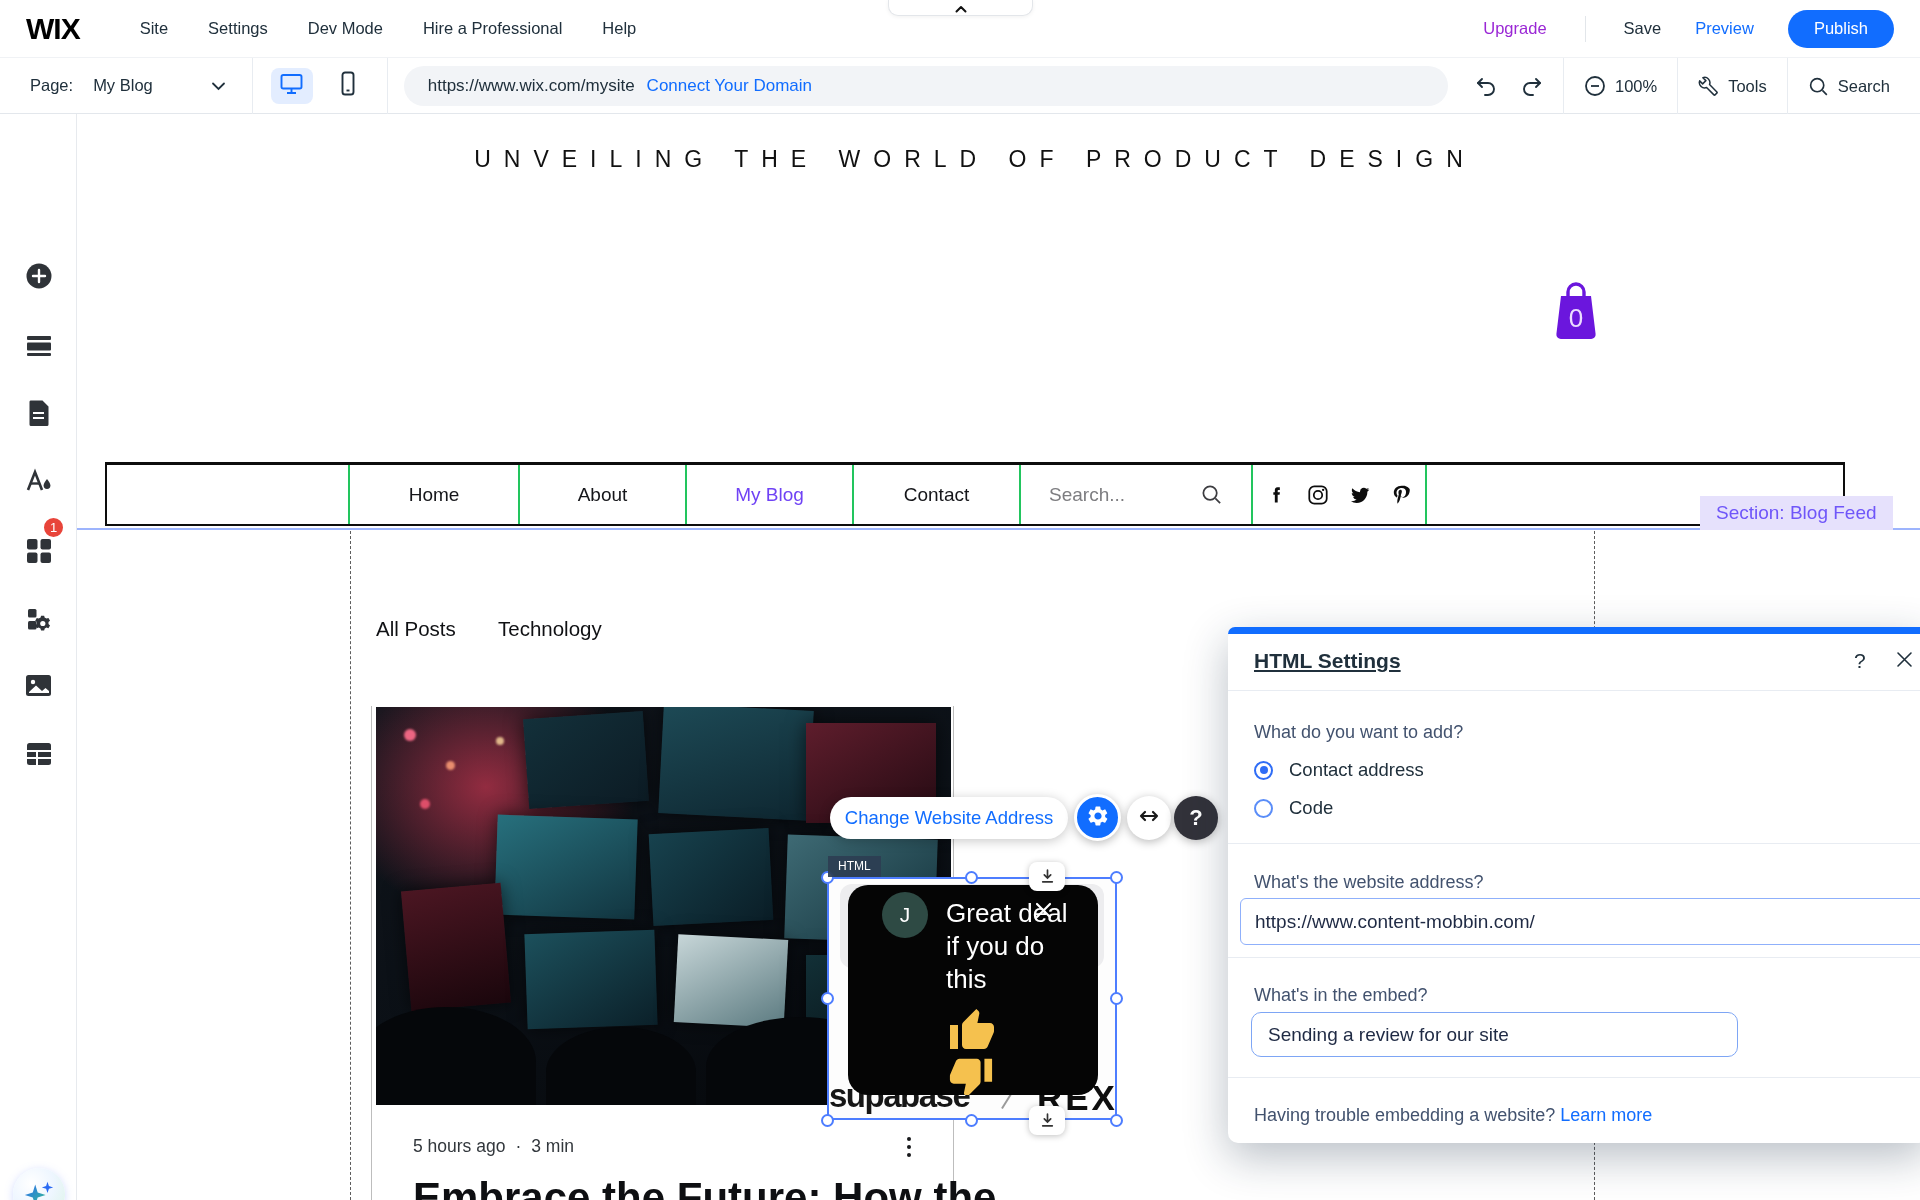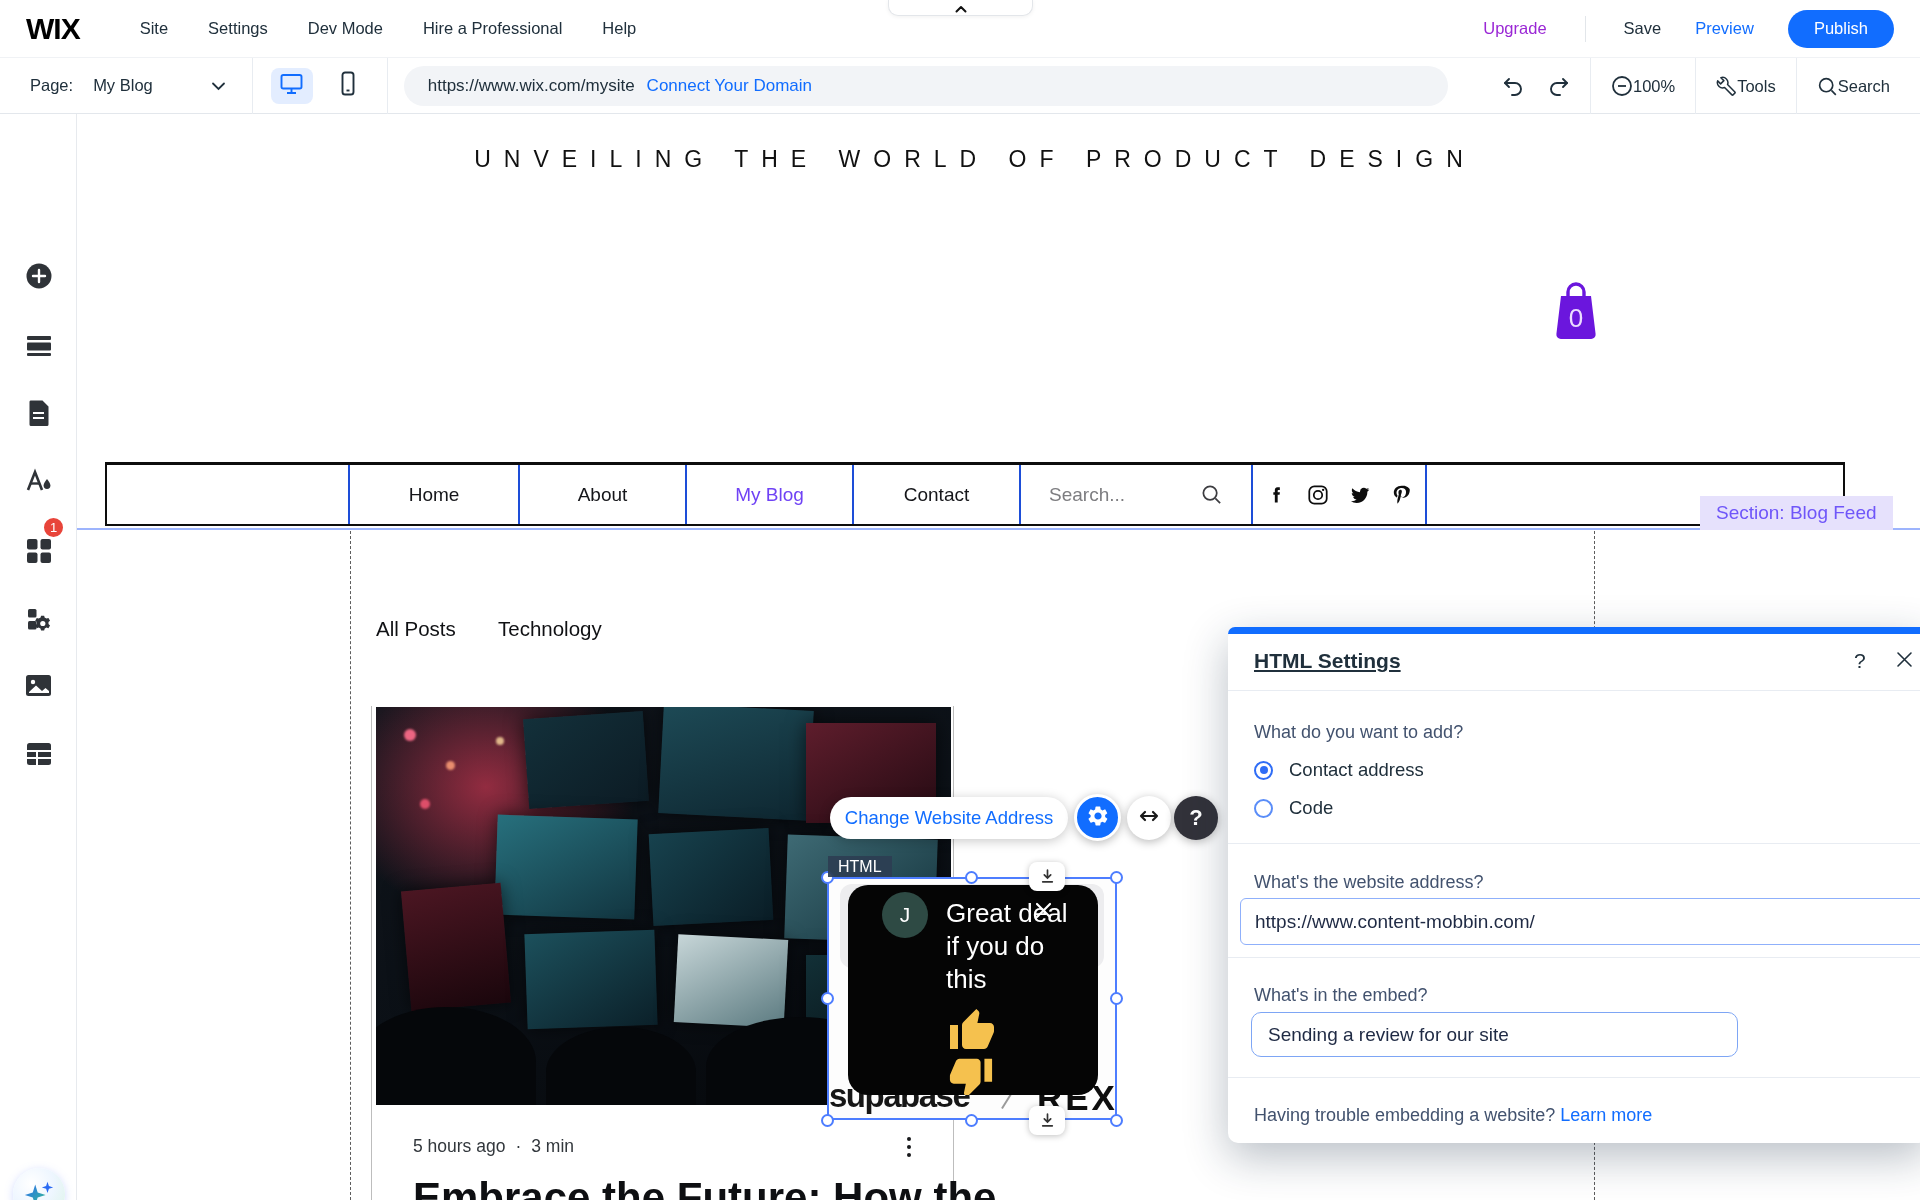--- a/index.html
+++ b/index.html
@@ -27,21 +27,21 @@
   .page-chip { display:flex; align-items:center; gap:58px; }
   .v-div { width:1px; height:56px; background:#e8ecf1; }
   .dev-btns { display:flex; align-items:center; gap:14px; padding:0 18px; }
   .device-btn { width:42px; height:36px; border-radius:8px; display:flex; align-items:center; justify-content:center; }
   .device-btn.active { background:#e3edff; }
   .url-pill { margin-left:16px; width:1044px; height:40px; border-radius:20px; background:#f2f4f7;
               display:flex; align-items:center; padding-left:24px; gap:12px; font-size:17px; }
   .url-text { color:#20303c; }
   .connect-link { color:#116dff; cursor:pointer; }
   .tb2-right { position:absolute; right:0; top:0; height:56px; display:flex; align-items:center; }
-  .tb2-item { display:flex; align-items:center; font-size:16.5px; padding:0 20px; height:56px; }
+  .tb2-item { display:flex; align-items:center; gap:9px; font-size:16.5px; padding:0 20px; height:56px; }
   .icon-btn { display:flex; align-items:center; justify-content:center; cursor:pointer; }
 
   
   .sidebar { position:absolute; left:0; top:114px; width:77px; bottom:0; background:#fff; z-index:25;
              border-right:1px solid #e7eaee; }
   .sb-icon { position:absolute; left:0; width:77px; display:flex; justify-content:center; cursor:pointer; }
   .sb-badge { position:absolute; left:42px; top:402px; width:23px; height:23px; border-radius:50%;
               background:#e8443a; color:#fff; font-size:13px; display:flex; align-items:center; justify-content:center;
               border:2px solid #fff; z-index:2; }
   .ai-circle { width:52px; height:52px; border-radius:50%;
@@ -54,21 +54,21 @@
              font-size:23px; letter-spacing:13px; color:#111; }
   .site-title { position:absolute; left:105px; top:212px; width:1740px; text-align:center;
                 font-family:"DejaVu Serif", serif; font-weight:bold; font-size:140px; line-height:1.25;
                 letter-spacing:-3px; color:#000; }
   .bag { position:absolute; left:1552px; top:280px; }
 
   .site-nav { position:absolute; left:105px; top:462px; width:1740px; height:64px;
               border-top:3px solid #0d0d0d; border-bottom:2px solid #0d0d0d;
               border-left:2px solid #0d0d0d; border-right:2px solid #0d0d0d;
               display:flex; font-size:19px; color:#15161a; }
-  .nav-cell { border-right:2px solid #1d4ed8; display:flex; align-items:center; justify-content:center; cursor:pointer; }
+  .nav-cell { border-right:2px solid #22c55e; display:flex; align-items:center; justify-content:center; cursor:pointer; }
   .nav-cell:last-child { border-right:none; }
   .nav-active { color:#6f42f5; }
   .nav-search { justify-content:space-between; padding:0 28px; color:#7d7d80; cursor:text; }
   .nav-social { gap:20px; }
 
   .section-line { position:absolute; left:77px; top:528px; width:1843px; height:2px; background:#9db4fd; }
   .dash-v { position:absolute; top:531px; bottom:0; width:0; border-left:1.6px dashed #5c5c5c; }
   .dash-a { left:350px; } .dash-b { left:1594px; }
   .section-label { position:absolute; left:1700px; top:496px; height:34px; line-height:34px; padding:0 16px;
                    background:#e6e1fc; color:#6f56f9; font-size:19px; z-index:6; }
@@ -114,21 +114,21 @@
   .thumb-up { top:122px; } .thumb-down { top:168px; }
 
   
   .sel-rect { position:absolute; left:827px; top:877px; width:290px; height:243px;
               border:2px solid #4d7dff; z-index:7; pointer-events:none; }
   .hnd { position:absolute; width:13px; height:13px; border-radius:50%; background:#fff;
          border:2px solid #4d7dff; z-index:8; cursor:pointer; }
   .stretch { position:absolute; width:36px; height:29px; background:#fff; border-radius:8px; z-index:8;
              box-shadow:0 1px 6px rgba(0,0,0,.25); display:flex; align-items:center; justify-content:center; cursor:pointer; }
   .html-badge { position:absolute; left:828px; top:856px; height:21px; line-height:21px; padding:0 10px;
-                background:rgba(44,62,82,.92); color:#fff; font-size:16px; z-index:8; }
+                background:rgba(44,62,82,.92); color:#fff; font-size:12px; z-index:8; }
 
   
   .cwa-pill { position:absolute; left:830px; top:797px; width:238px; height:42px; border-radius:21px; background:#fff;
               box-shadow:0 2px 12px rgba(0,0,0,.22); color:#116dff; font-size:18.5px; z-index:9;
               display:flex; align-items:center; justify-content:center; cursor:pointer; border:none; font-family:inherit; }
   .rnd-btn { position:absolute; border-radius:50%; z-index:9; display:flex; align-items:center; justify-content:center;
              box-shadow:0 2px 10px rgba(0,0,0,.28); cursor:pointer; }
   .btn-gear { left:1074px; top:794px; width:47px; height:47px; background:#116dff; border:3px solid #fff; }
   .btn-resize { left:1127px; top:796px; width:44px; height:44px; background:#fff; }
   .btn-help { left:1174px; top:796px; width:44px; height:44px; background:#32323a; color:#fff; font-size:22px; font-weight:bold; }

